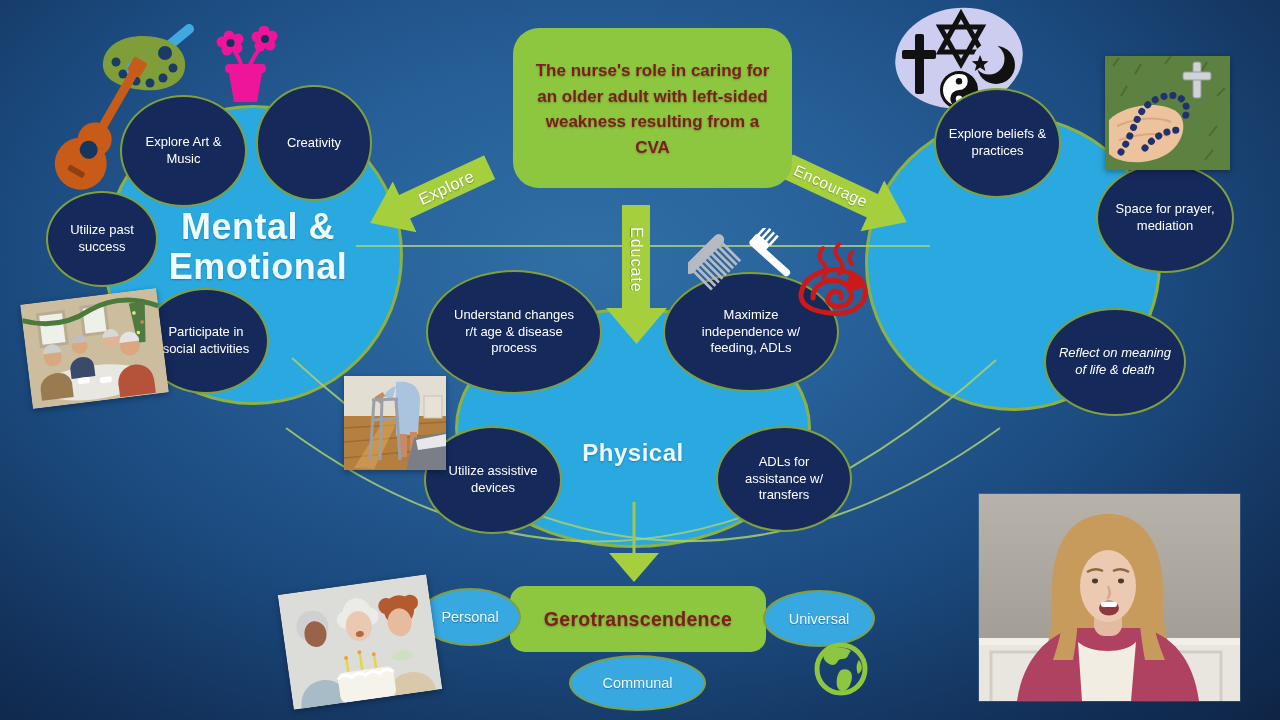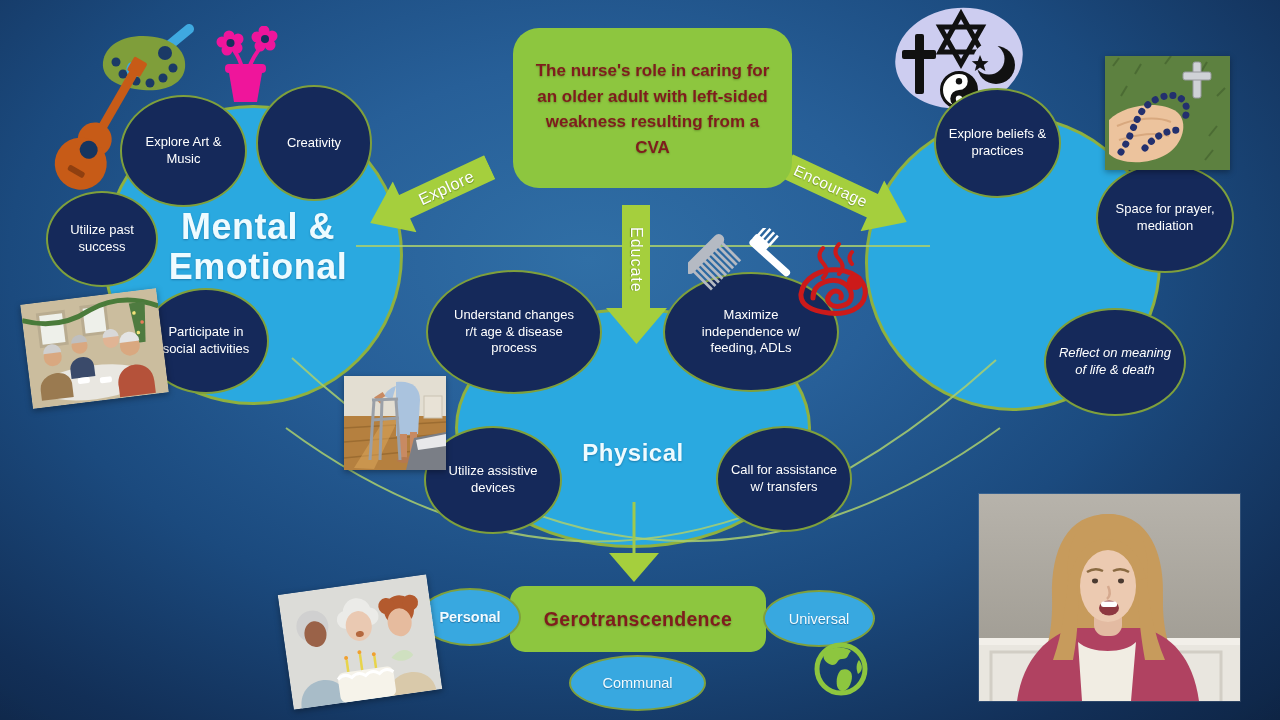--- a/index.html
+++ b/index.html
@@ -74,28 +74,28 @@
   <div class="educate-label">Educate</div>
 
   <div class="node" style="left:120px;top:95px;width:127px;height:112px;">Explore Art &amp; Music</div>
   <div class="node" style="left:256px;top:85px;width:116px;height:116px;">Creativity</div>
   <div class="node" style="left:46px;top:191px;width:112px;height:96px;">Utilize past success</div>
   <div class="node" style="left:143px;top:288px;width:126px;height:106px;">Participate in social activities</div>
 
   <div class="node" style="left:426px;top:270px;width:176px;height:124px;padding:14px 20px;">Understand changes r/t age &amp; disease process</div>
   <div class="node" style="left:663px;top:272px;width:176px;height:120px;padding:14px 22px;">Maximize independence w/ feeding, ADLs</div>
   <div class="node" style="left:424px;top:426px;width:138px;height:108px;">Utilize assistive devices</div>
-  <div class="node" style="left:716px;top:426px;width:136px;height:106px;">Call for assistance w/ transfers</div>
+  <div class="node" style="left:716px;top:426px;width:136px;height:106px;">ADLs for assistance w/ transfers</div>
 
   <div class="node" style="left:934px;top:88px;width:127px;height:110px;">Explore beliefs &amp; practices</div>
   <div class="node" style="left:1096px;top:163px;width:138px;height:110px;">Space for prayer, mediation</div>
   <div class="node" style="left:1044px;top:308px;width:142px;height:108px;font-style:italic;">Reflect on meaning of life &amp; death</div>
 
   <div class="greenbox gerobox" style="left:510px;top:586px;width:256px;height:66px;">Gerotranscendence</div>
-  <div class="oval" style="left:419px;top:588px;width:102px;height:58px;font-weight:bold;">Personal</div>
+  <div class="oval" style="left:419px;top:588px;width:102px;height:58px;">Personal</div>
   <div class="oval" style="left:763px;top:590px;width:112px;height:57px;">Universal</div>
   <div class="oval" style="left:569px;top:655px;width:137px;height:56px;">Communal</div>
 
   <svg class="clipart" style="left:810px;top:640px;z-index:4;" width="64" height="60" viewBox="0 0 64 60">
     <circle cx="31" cy="29" r="24" fill="none" stroke="#8dc63f" stroke-width="5"></circle>
     <path d="M14,13 C22,6 35,6 41,11 C37,15 39,19 32,19 C26,19 29,25 22,25 C16,23 12,19 14,13 Z" fill="#8dc63f"></path>
     <path d="M31,30 C40,27 45,34 40,45 C36,53 29,53 27,46 C26,40 27,34 31,30 Z" fill="#8dc63f"></path>
     <path d="M49,20 C53,25 53,31 48,34 C46,29 46,24 49,20 Z" fill="#8dc63f"></path>
   </svg>
 

